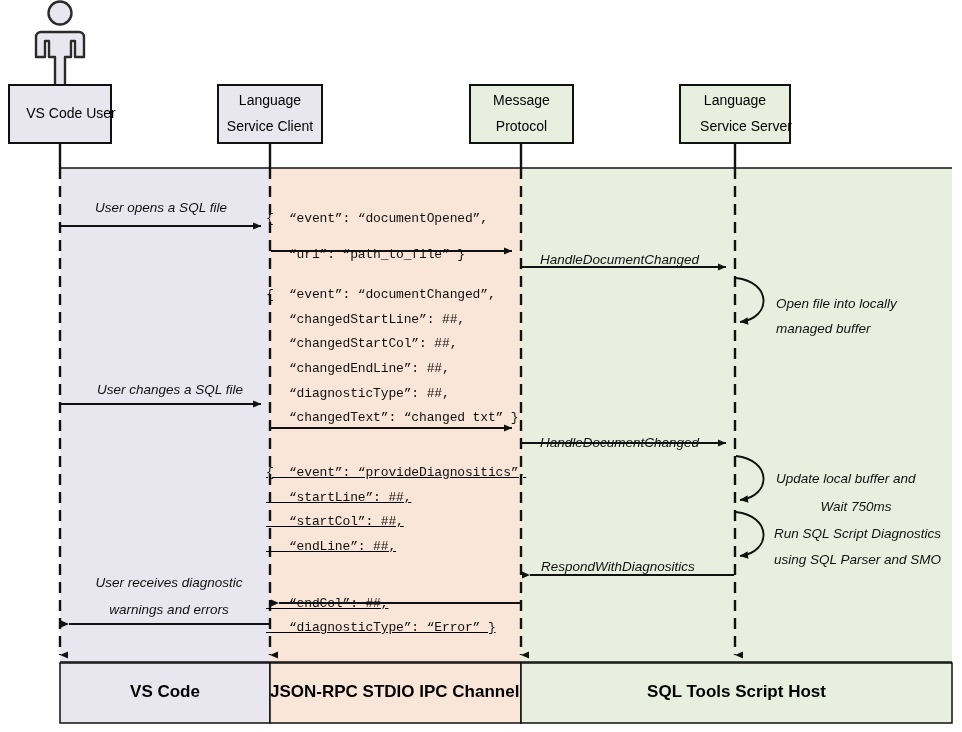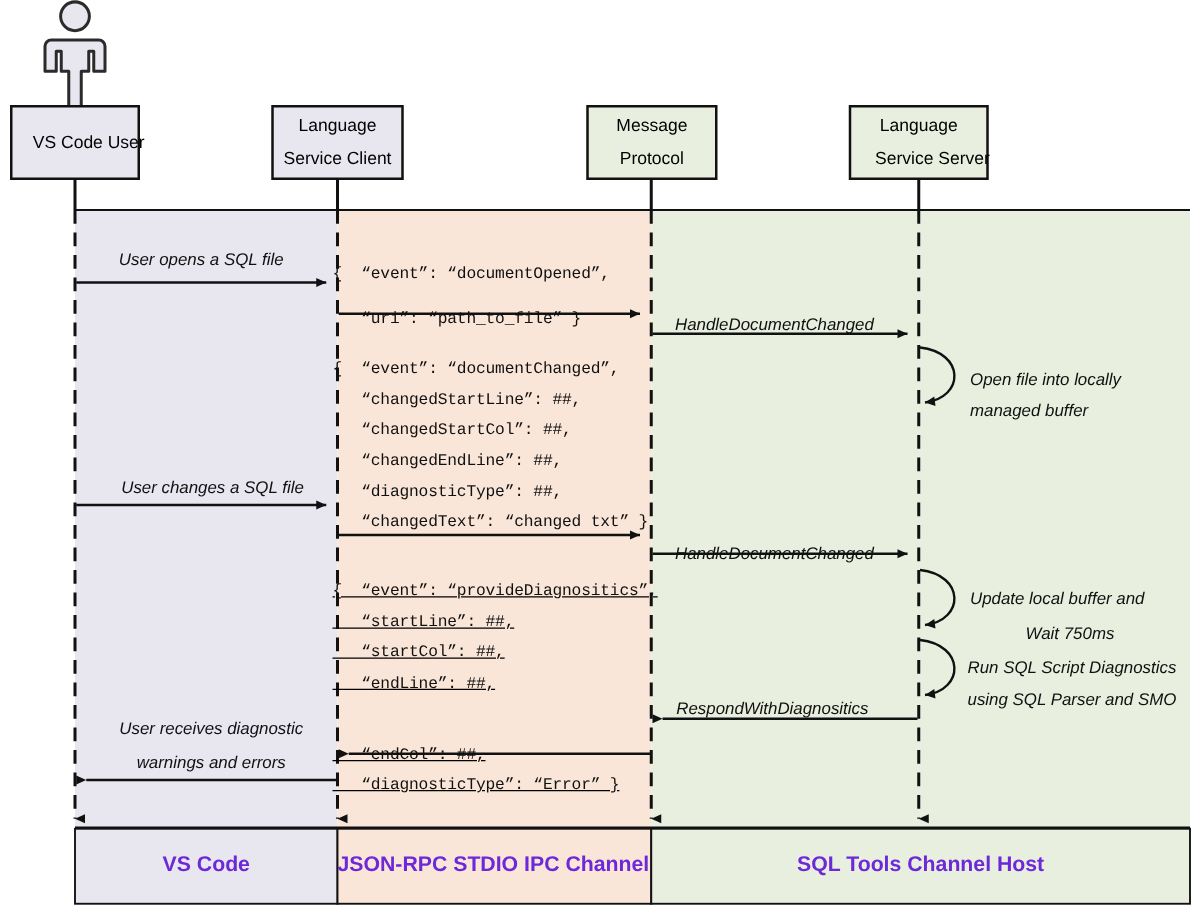--- a/index.html
+++ b/index.html
@@ -47,21 +47,21 @@
     font-family: "Liberation Mono", "DejaVu Sans Mono", monospace;
     font-size: 13px;
     color: #101010;
     letter-spacing: -0.15px;
   }
   
   .band-label {
     font-weight: bold;
     font-size: 17px;
     text-align: center;
-    color: #6d28d9;
+    color: #000000;
   }
   .hdr-box-text {
     position: absolute;
     display: flex;
     flex-direction: column;
     align-items: center;
     justify-content: center;
     text-align: center;
   }
   .hdr-box-text span { display: block; line-height: 1.85; }
@@ -204,13 +204,13 @@
   <div class="dgm-text json" style="position:relative; top:0px;">{  “event”: “provideDiagnositics”,</div>
   <div class="dgm-text json" style="position:relative; top:11px;">   “startLine”: ##,</div>
   <div class="dgm-text json" style="position:relative; top:22px;">   “startCol”: ##,</div>
   <div class="dgm-text json" style="position:relative; top:33px;">   “endLine”: ##,</div>
   <div class="dgm-text json" style="position:relative; top:44px;margin-top:32px;">   “endCol”: ##,</div>
   <div class="dgm-text json" style="position:relative; top:55px;">   “diagnosticType”: “Error” }</div>
 </div>
 
 <div class="dgm-text band-label" style="left:60px; top:683px; width:210px;">VS Code</div>
 <div class="dgm-text band-label" style="left:270px; top:683px; width:229px;">JSON-RPC STDIO IPC Channel</div>
-<div class="dgm-text band-label" style="left:521px; top:683px; width:431px;">SQL Tools Channel Host</div>
+<div class="dgm-text band-label" style="left:521px; top:683px; width:431px;">SQL Tools Script Host</div>
 
 </body></html>

